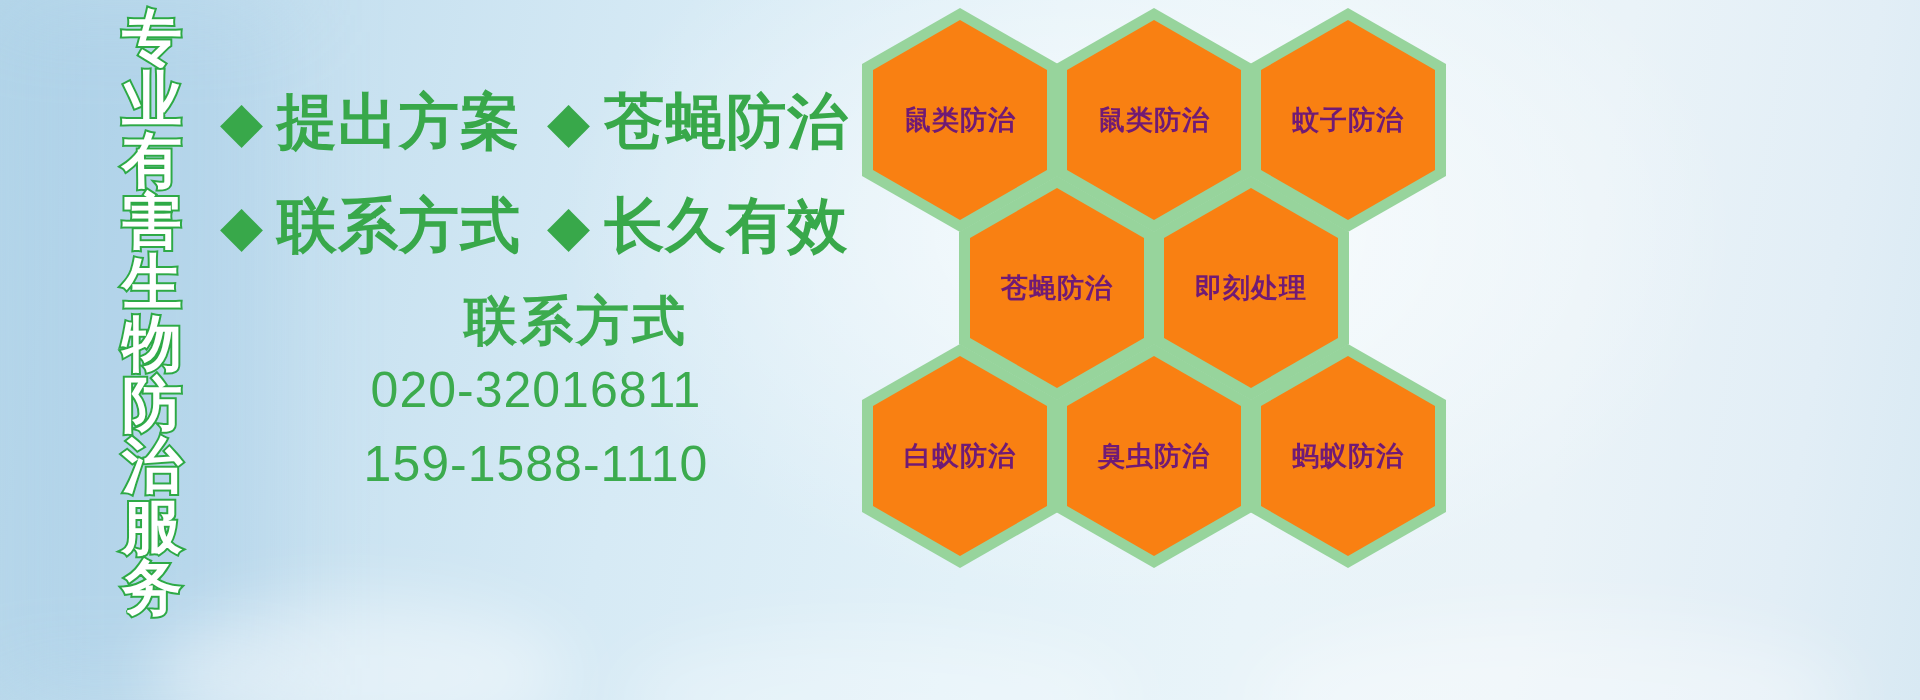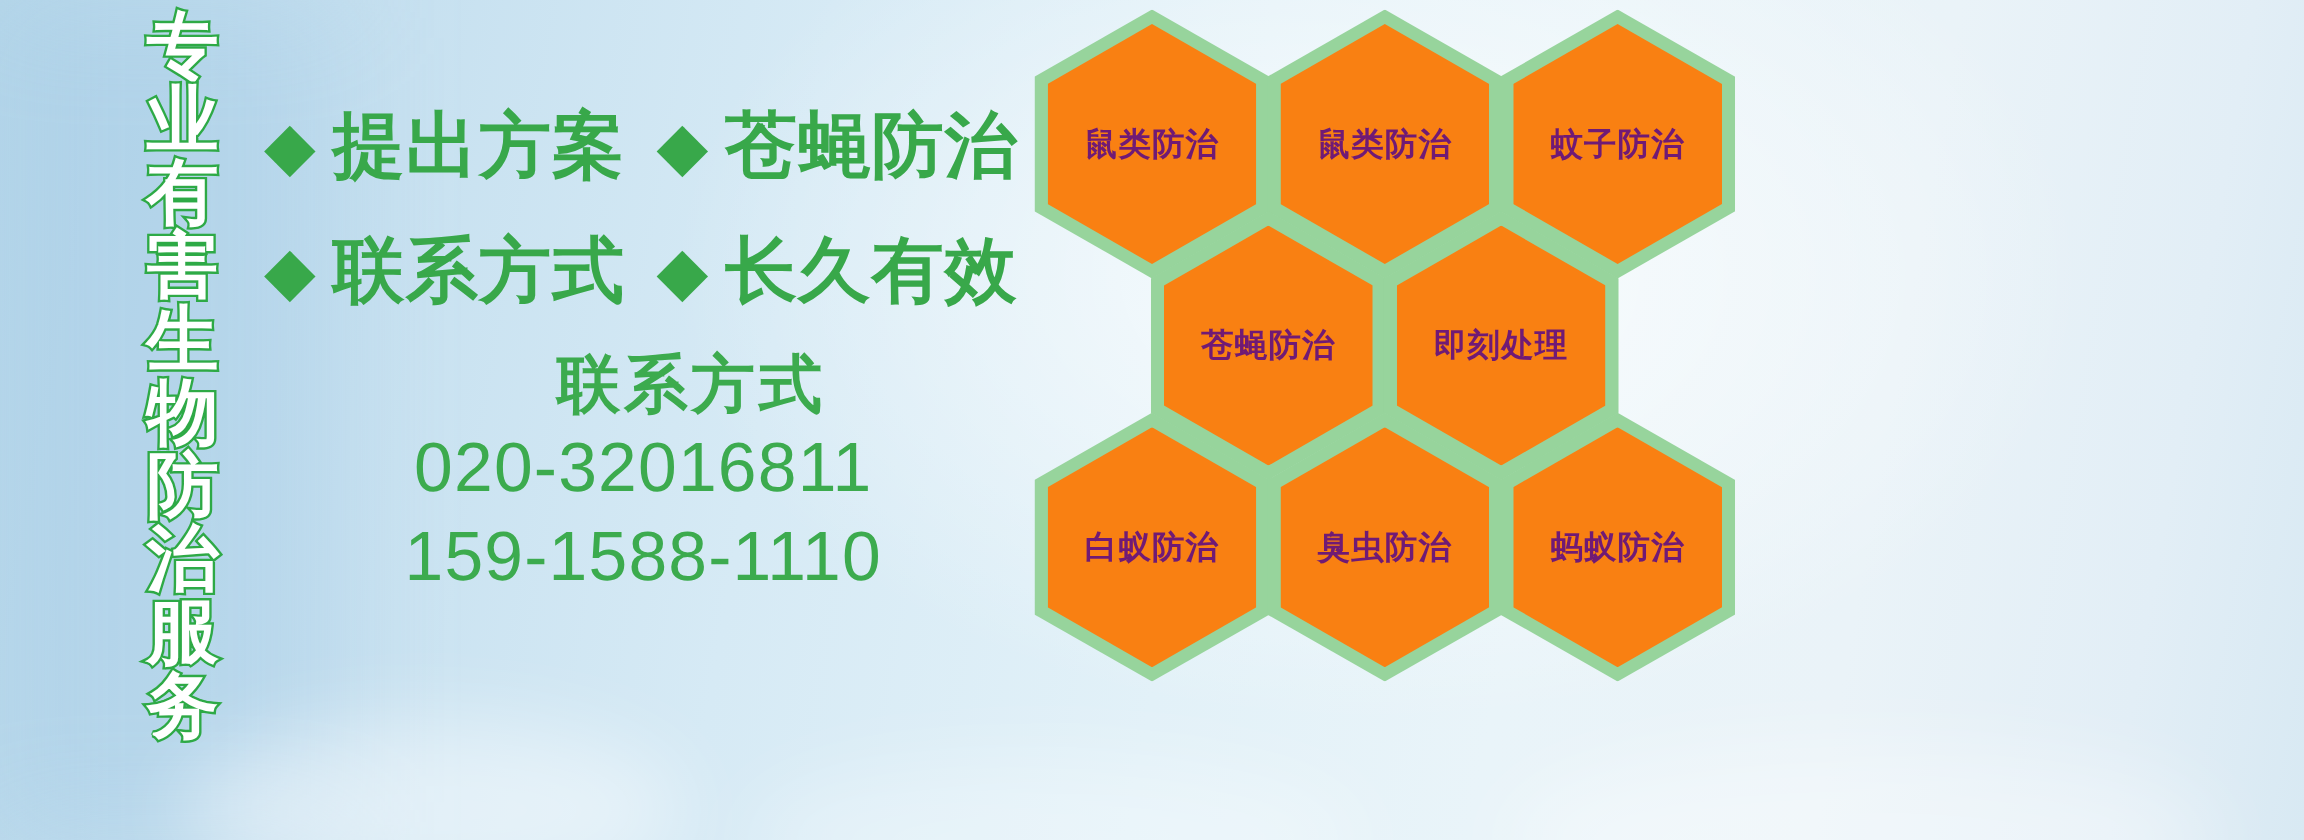--- a/index.html
+++ b/index.html
@@ -83,21 +83,21 @@
   #contact-title {
     color:#3cab4e;
     font-size:53px;
     font-weight:bold;
     letter-spacing:3px;
     line-height:58px;
     margin-left:80px;
   }
   .phone {
     color:#3cab4e;
-    font-size:58px;
+    font-size:50px;
     font-weight:normal;
     line-height:68px;
     letter-spacing:1px;
     margin-top:6px;
   }
 
   
   #honeycomb { position:absolute; left:852px; top:0px; width:600px; height:560px; z-index:6; }
   .hex-cell {
     position:absolute;

